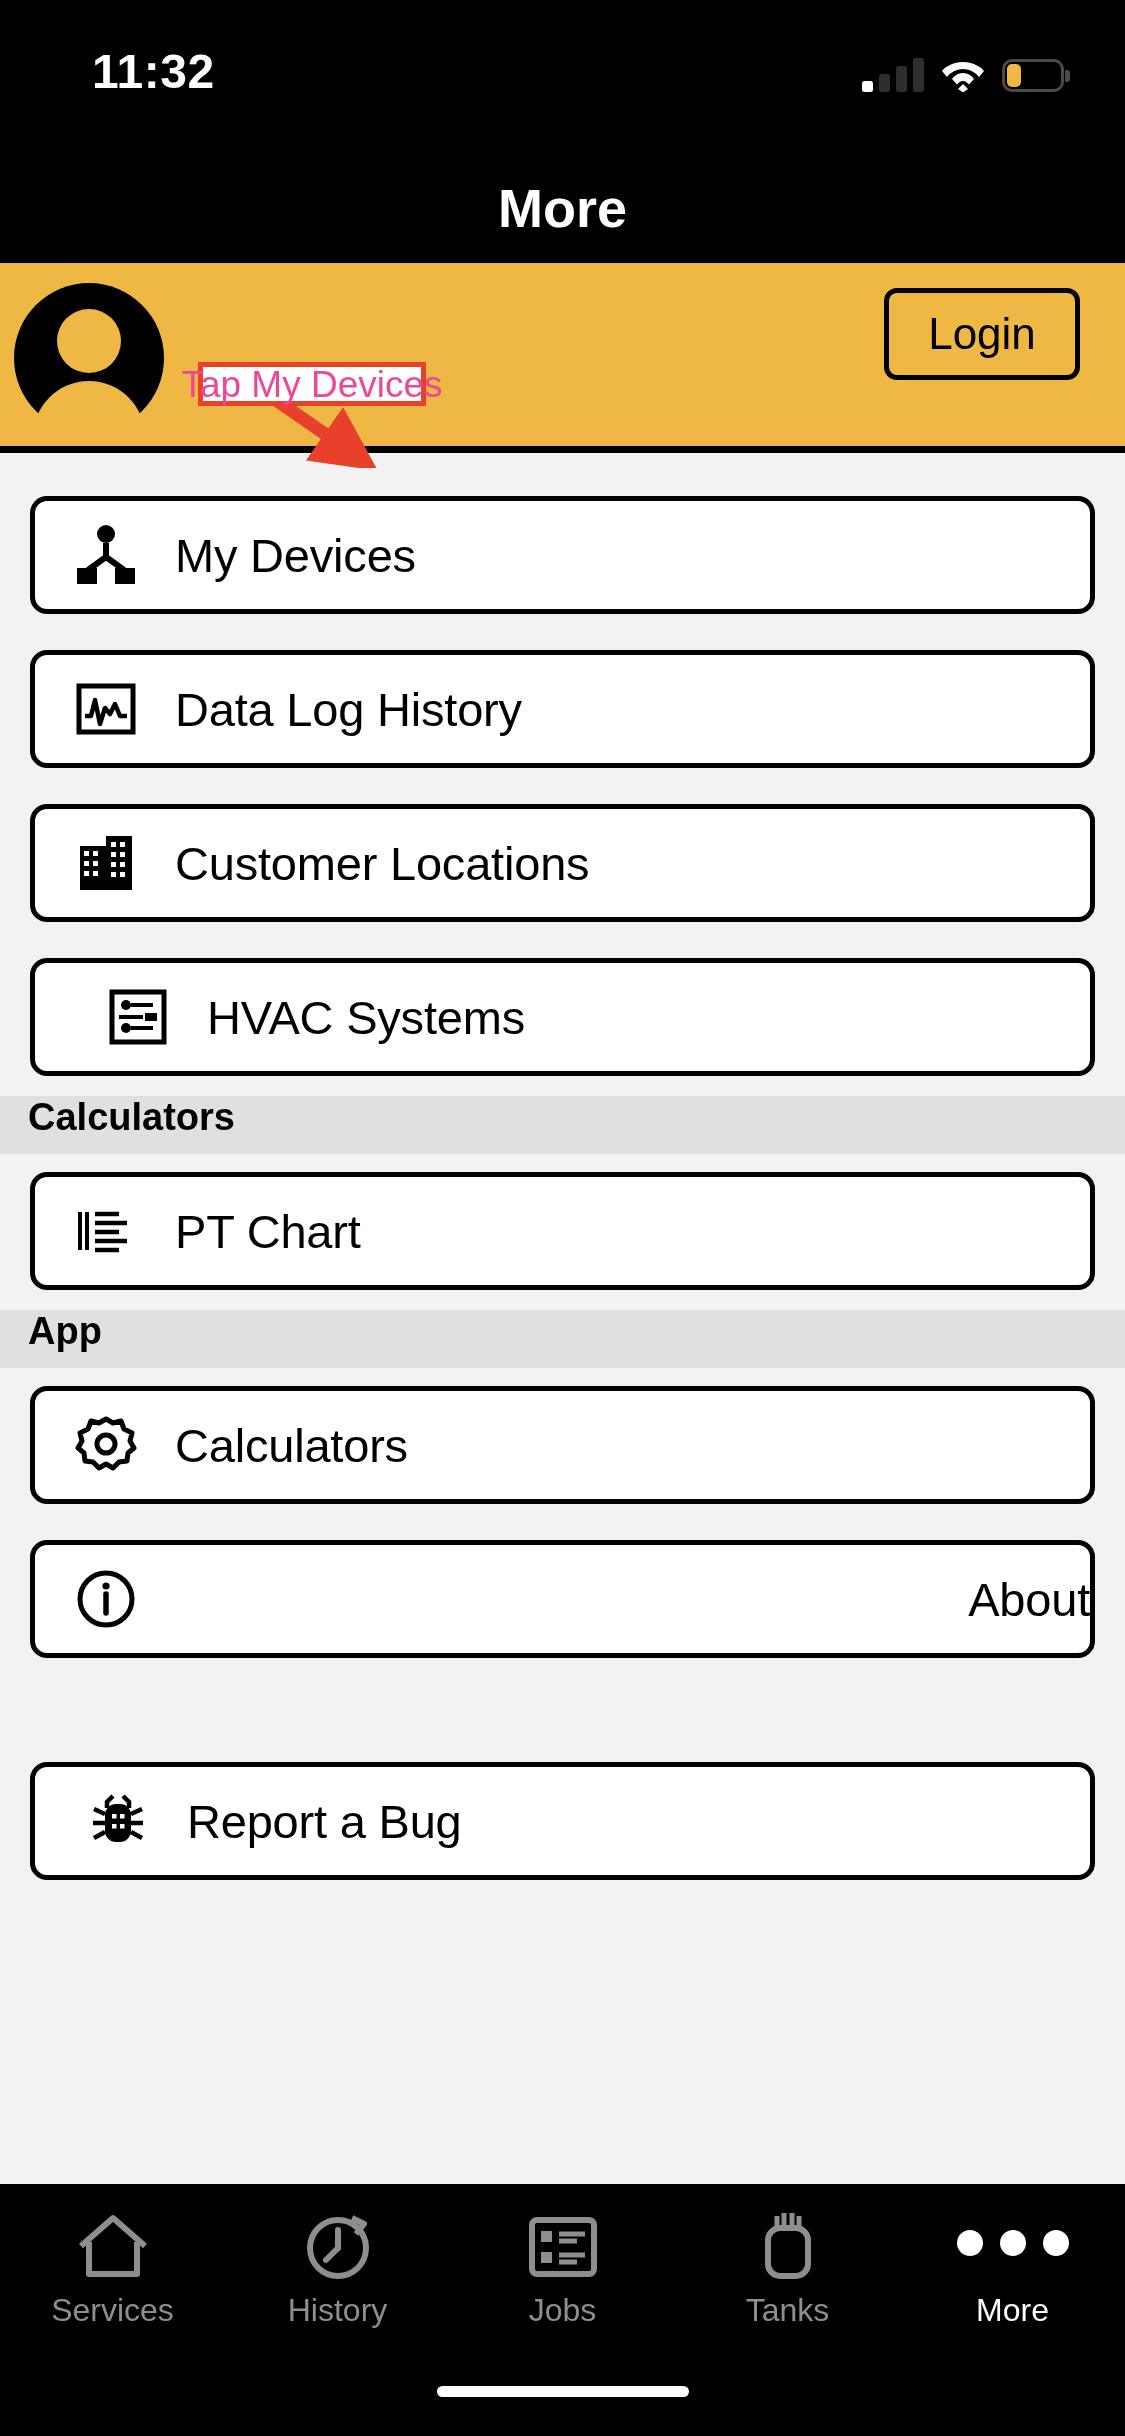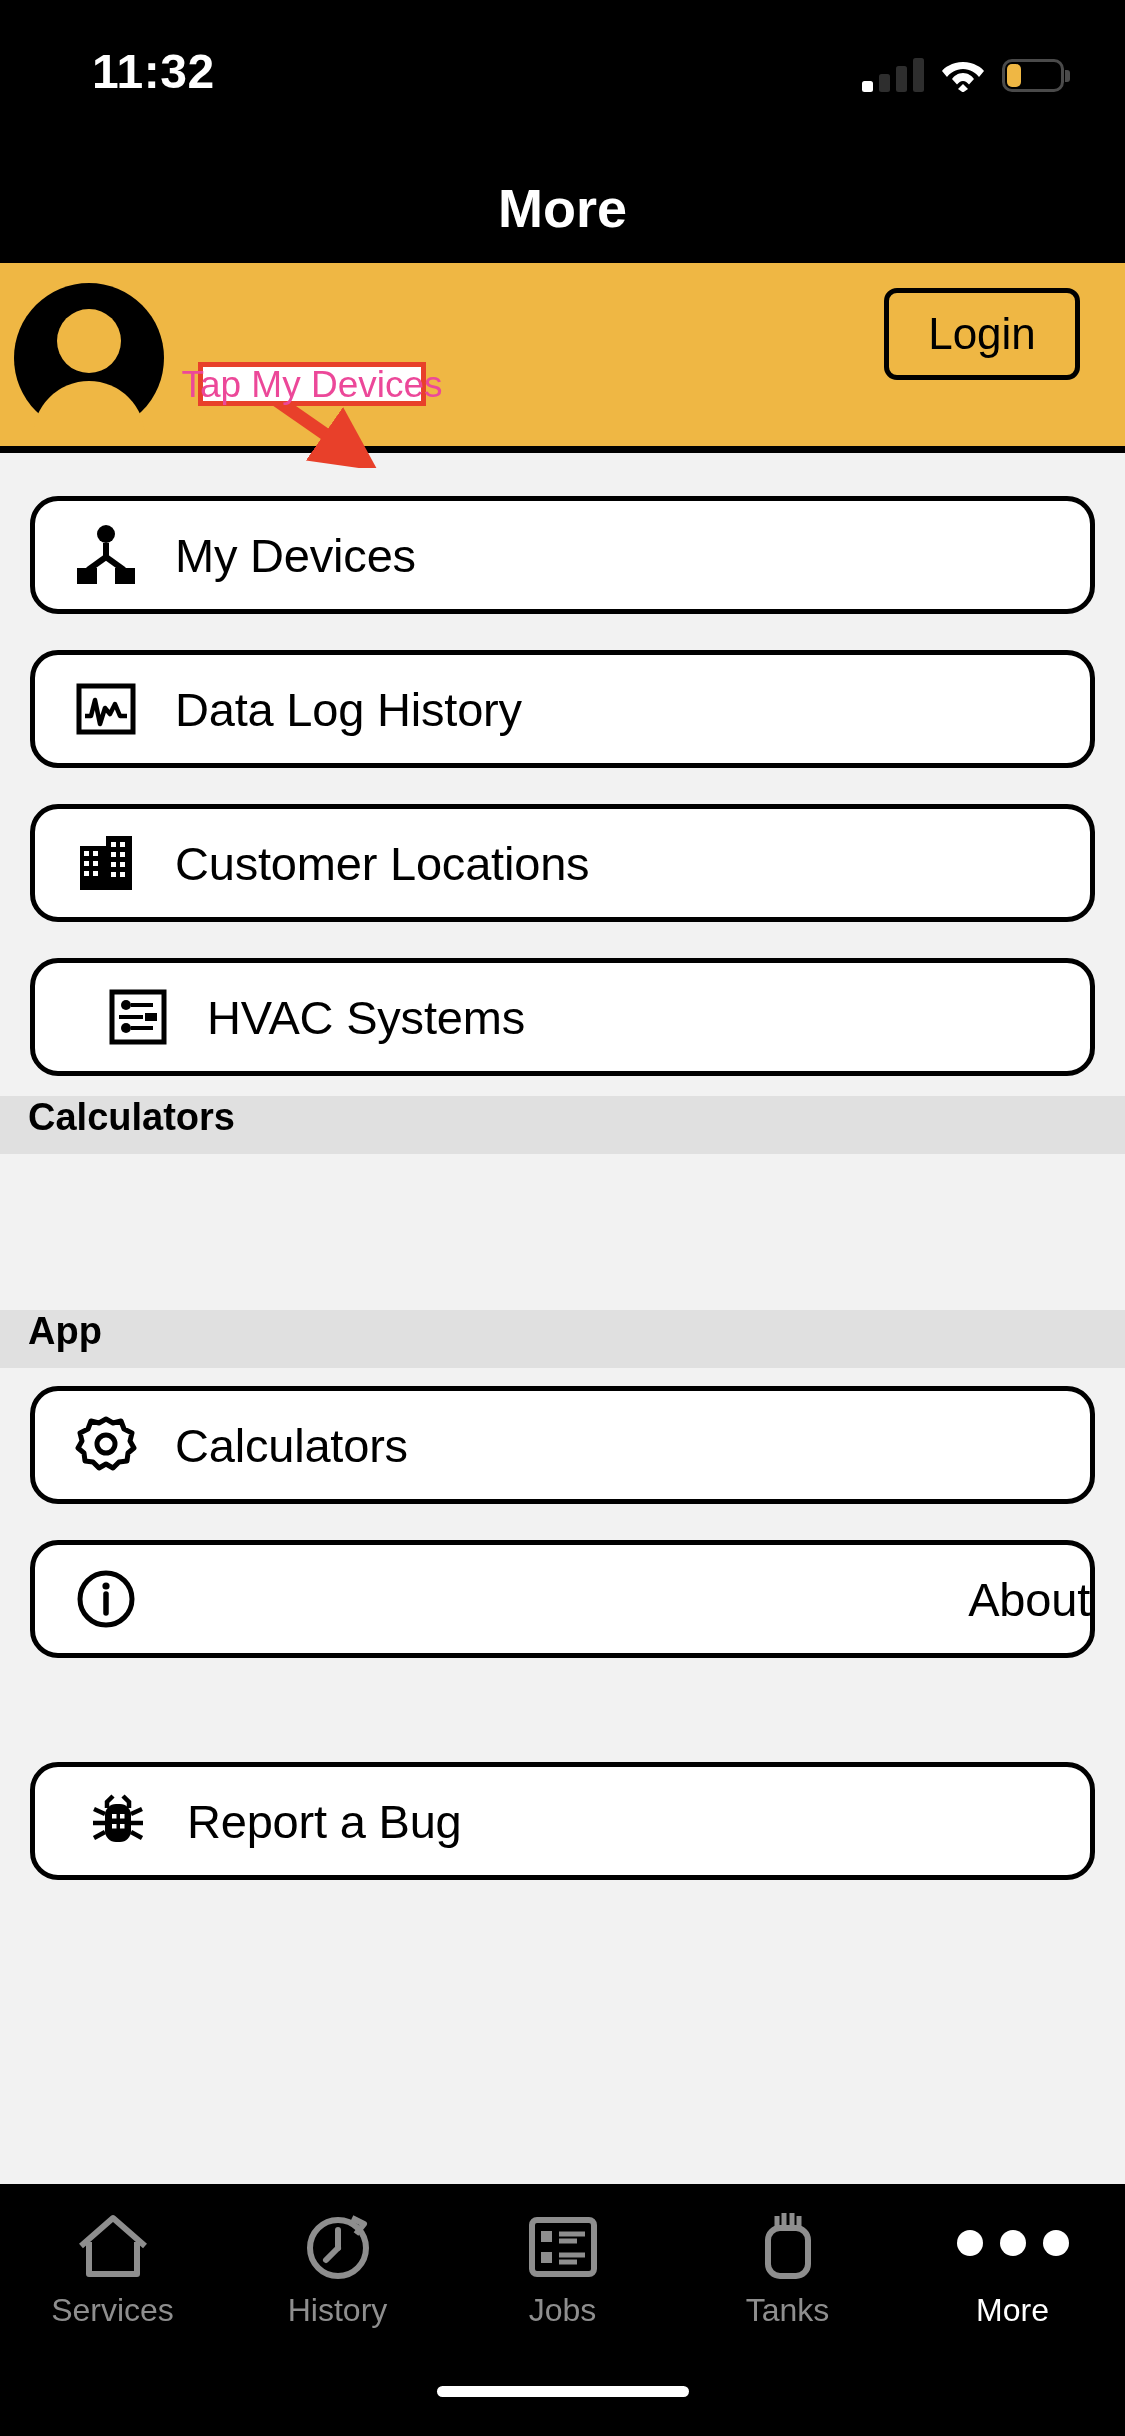--- a/index.html
+++ b/index.html
@@ -102,21 +102,21 @@
     z-index:39;
   }
 
   
   .content{
     position:absolute; left:0; top:453px; width:1125px; height:1955px;
     background:#f2f2f2;
   }
   .card{
     position:absolute; left:30px; width:1065px; height:118px;
-    background:#ffffff; border:5px solid #000; border-radius:28px;
+    background:#ffffff; border:5px solid #000; border-radius:17px;
     display:flex; align-items:center;
   }
   .card .ico{
     width:66px; height:66px; margin-left:38px; margin-right:36px;
     flex:0 0 auto; display:flex; align-items:center; justify-content:center;
   }
   .card .lbl{
     font-size:47px; color:#000; font-weight:400; letter-spacing:-0.2px;
   }
 
@@ -274,20 +274,38 @@
         <line x1="12" y1="31" x2="36" y2="31" stroke="#000" stroke-width="4"></line>
       </svg>
     </span>
     <span class="lbl">HVAC Systems</span>
   </div>
 
   <div class="section-head" style="top:643px;">
     <span>Calculators</span>
   </div>
 
+  <div class="card" style="top:719px;">
+    <span class="ico">
+      <svg width="62" height="62" viewBox="0 0 62 62">
+        <g stroke="#000" stroke-width="4">
+          <line x1="5" y1="12" x2="5" y2="50"></line>
+          <line x1="12" y1="12" x2="12" y2="50"></line>
+        </g>
+        <g stroke="#000" stroke-width="4.5">
+          <line x1="20" y1="14" x2="44" y2="14"></line>
+          <line x1="20" y1="23" x2="52" y2="23"></line>
+          <line x1="20" y1="32" x2="44" y2="32"></line>
+          <line x1="20" y1="41" x2="52" y2="41"></line>
+          <line x1="20" y1="50" x2="44" y2="50"></line>
+        </g>
+      </svg>
+    </span>
+    <span class="lbl">PT Chart</span>
+  </div>
 
   <div class="section-head" style="top:857px;">
     <span>App</span>
   </div>
 
   <div class="card" style="top:933px;">
     <span class="ico">
       <svg width="62" height="62" viewBox="0 0 62 62">
         <path d="M31 5 L38 9 L46 7 L49 15 L57 19 L55 27 L59 34 L53 39 L52 47 L44 48 L38 54 L31 50 L24 54 L18 48 L10 47 L9 39 L3 34 L7 27 L5 19 L13 15 L16 7 L24 9 Z" fill="none" stroke="#000" stroke-width="5" stroke-linejoin="round"></path>
         <circle cx="31" cy="30" r="9" fill="none" stroke="#000" stroke-width="5"></circle>

